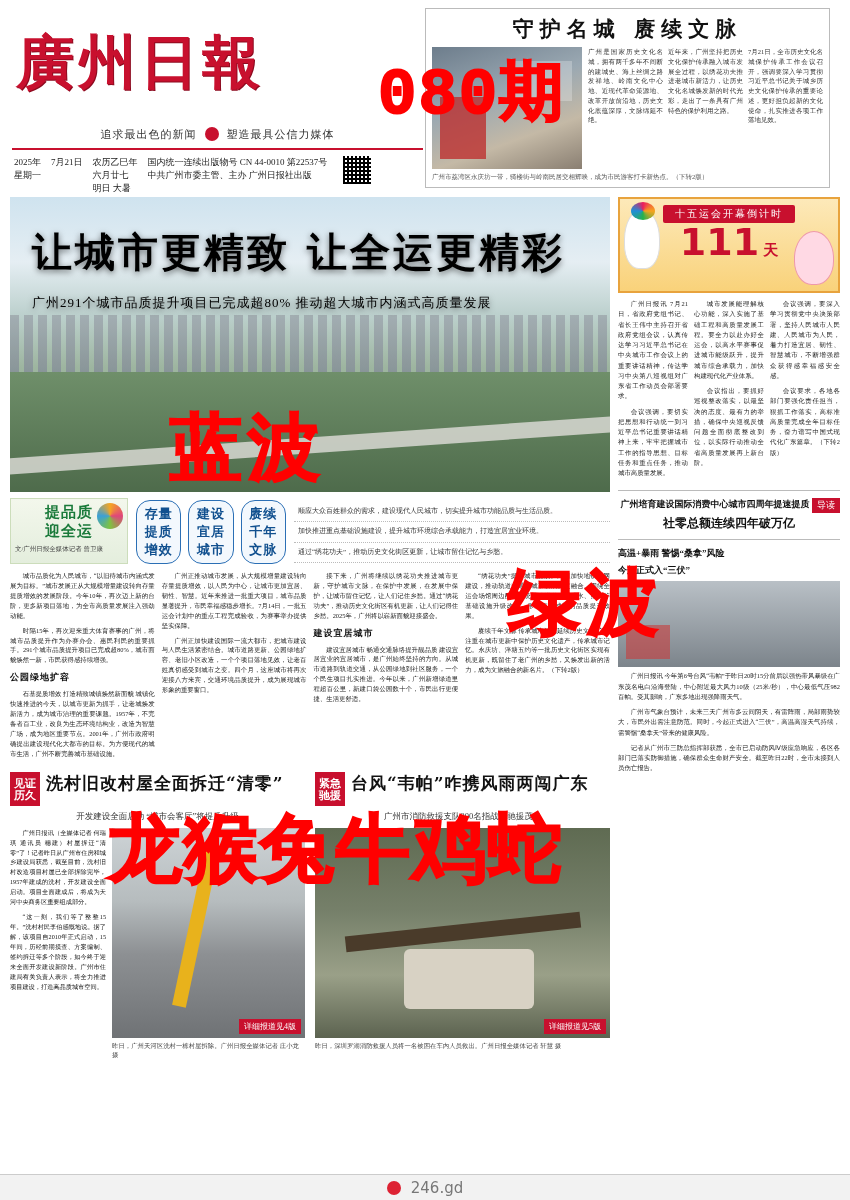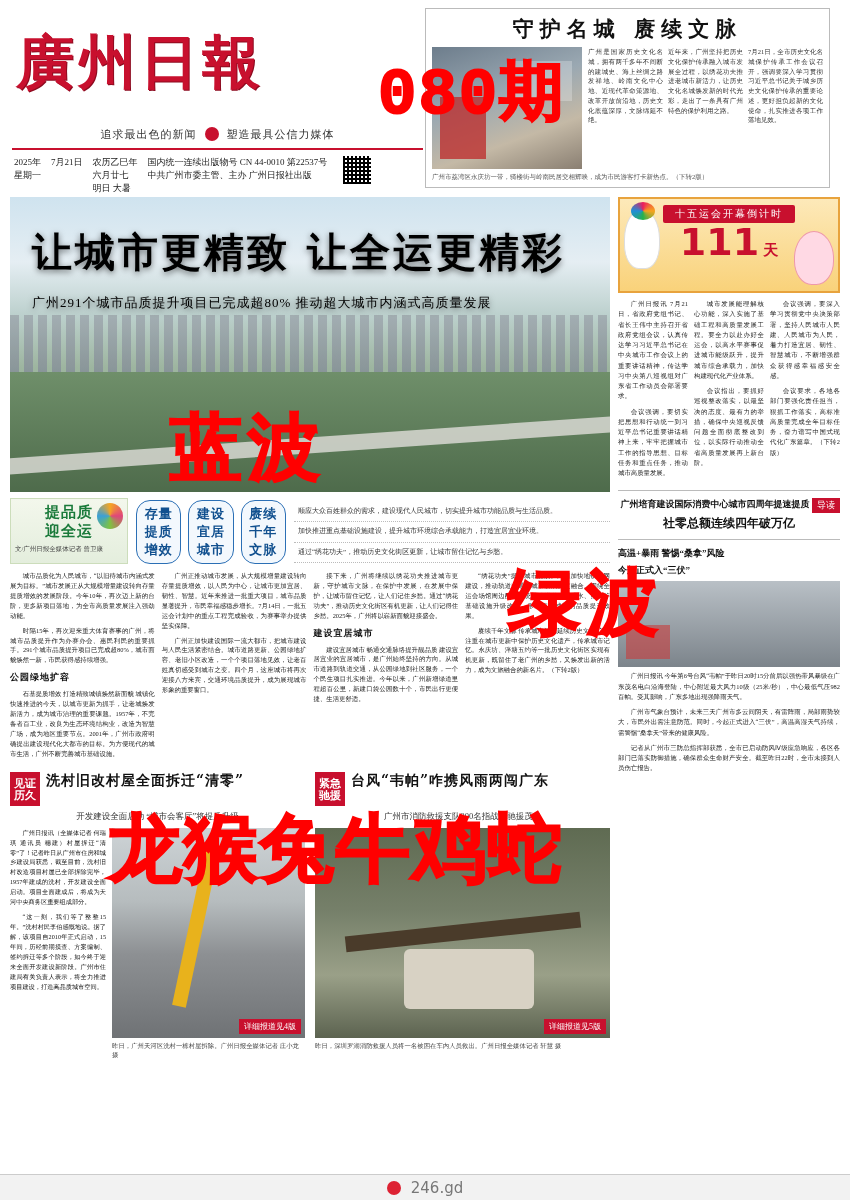--- a/index.html
+++ b/index.html
@@ -108,21 +108,21 @@
   .art-col { flex:1; font-size:6.4px; line-height:1.55; text-align:justify; color:#222; }
   .art-col p { margin:0 0 5px; text-indent:2em; }
   .subhead { font-weight:700; font-size:9px; color:#111; margin:6px 0 4px; letter-spacing:1px;}
 
   
   .features { display:flex; gap:10px; margin-top:8px; }
   .feat { flex:1; }
   .feat-head { display:flex; align-items:flex-start; gap:6px; }
   .feat-tag { width:30px;height:34px;background:#c8102e;color:#fff;font-size:11px;font-weight:700;
     display:flex;align-items:center;justify-content:center;text-align:center;line-height:1.1;letter-spacing:0;flex-shrink:0;}
-  .feat-title { font-size:14px;font-weight:700;letter-spacing:1px;font-family:"DejaVu Serif",serif;}
+  .feat-title { font-size:17px;font-weight:700;letter-spacing:1px;font-family:"DejaVu Serif",serif;}
   .feat-sub { font-size:8.5px;color:#333;text-align:center;margin:5px 0 5px;}
   .feat-photo { width:100%;height:210px;position:relative;overflow:hidden;background:#8b8f92; }
   .ph-rubble{background:linear-gradient(180deg,#cdd3d6 0%,#b6bcbe 35%,#8d9093 60%,#6f7275 100%);}
   .ph-rubble:after{content:"";position:absolute;left:40%;top:8%;width:14px;height:78%;background:#e8b21c;transform:rotate(12deg);}
   .ph-storm{background:linear-gradient(180deg,#5f6b52 0%,#76806a 40%,#9aa088 70%,#5c6350 100%);}
   .ph-storm:after{content:"";position:absolute;left:10%;top:46%;width:80%;height:16px;background:#4a3b2a;transform:rotate(-6deg);}
   .ph-storm:before{content:"";position:absolute;left:30%;top:58%;width:130px;height:60px;background:#d8d2c4;border-radius:6px;}
   .photo-tag{position:absolute;right:4px;bottom:4px;background:#c8102e;color:#fff;font-size:8px;padding:2px 5px;}
   .feat-cap{font-size:6.4px;color:#444;margin-top:3px;line-height:1.5;}
 

